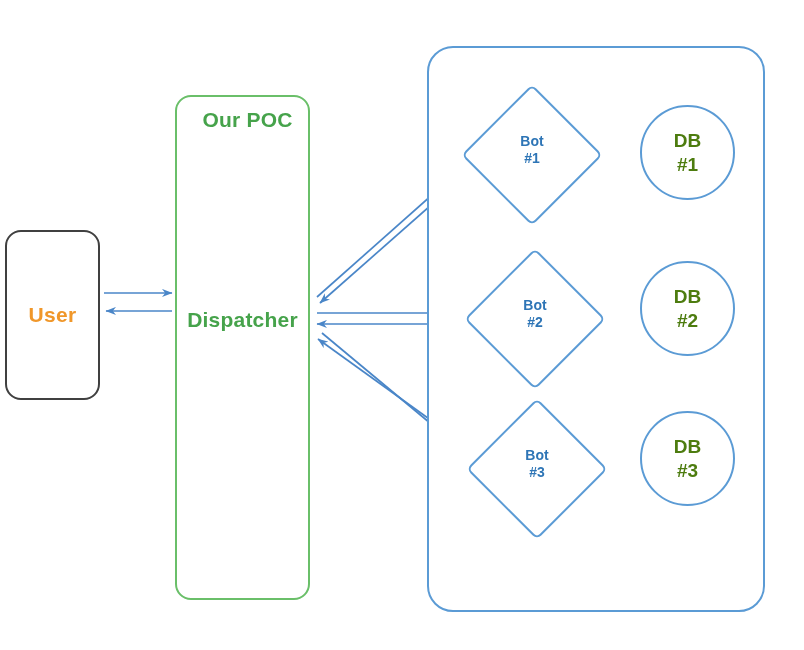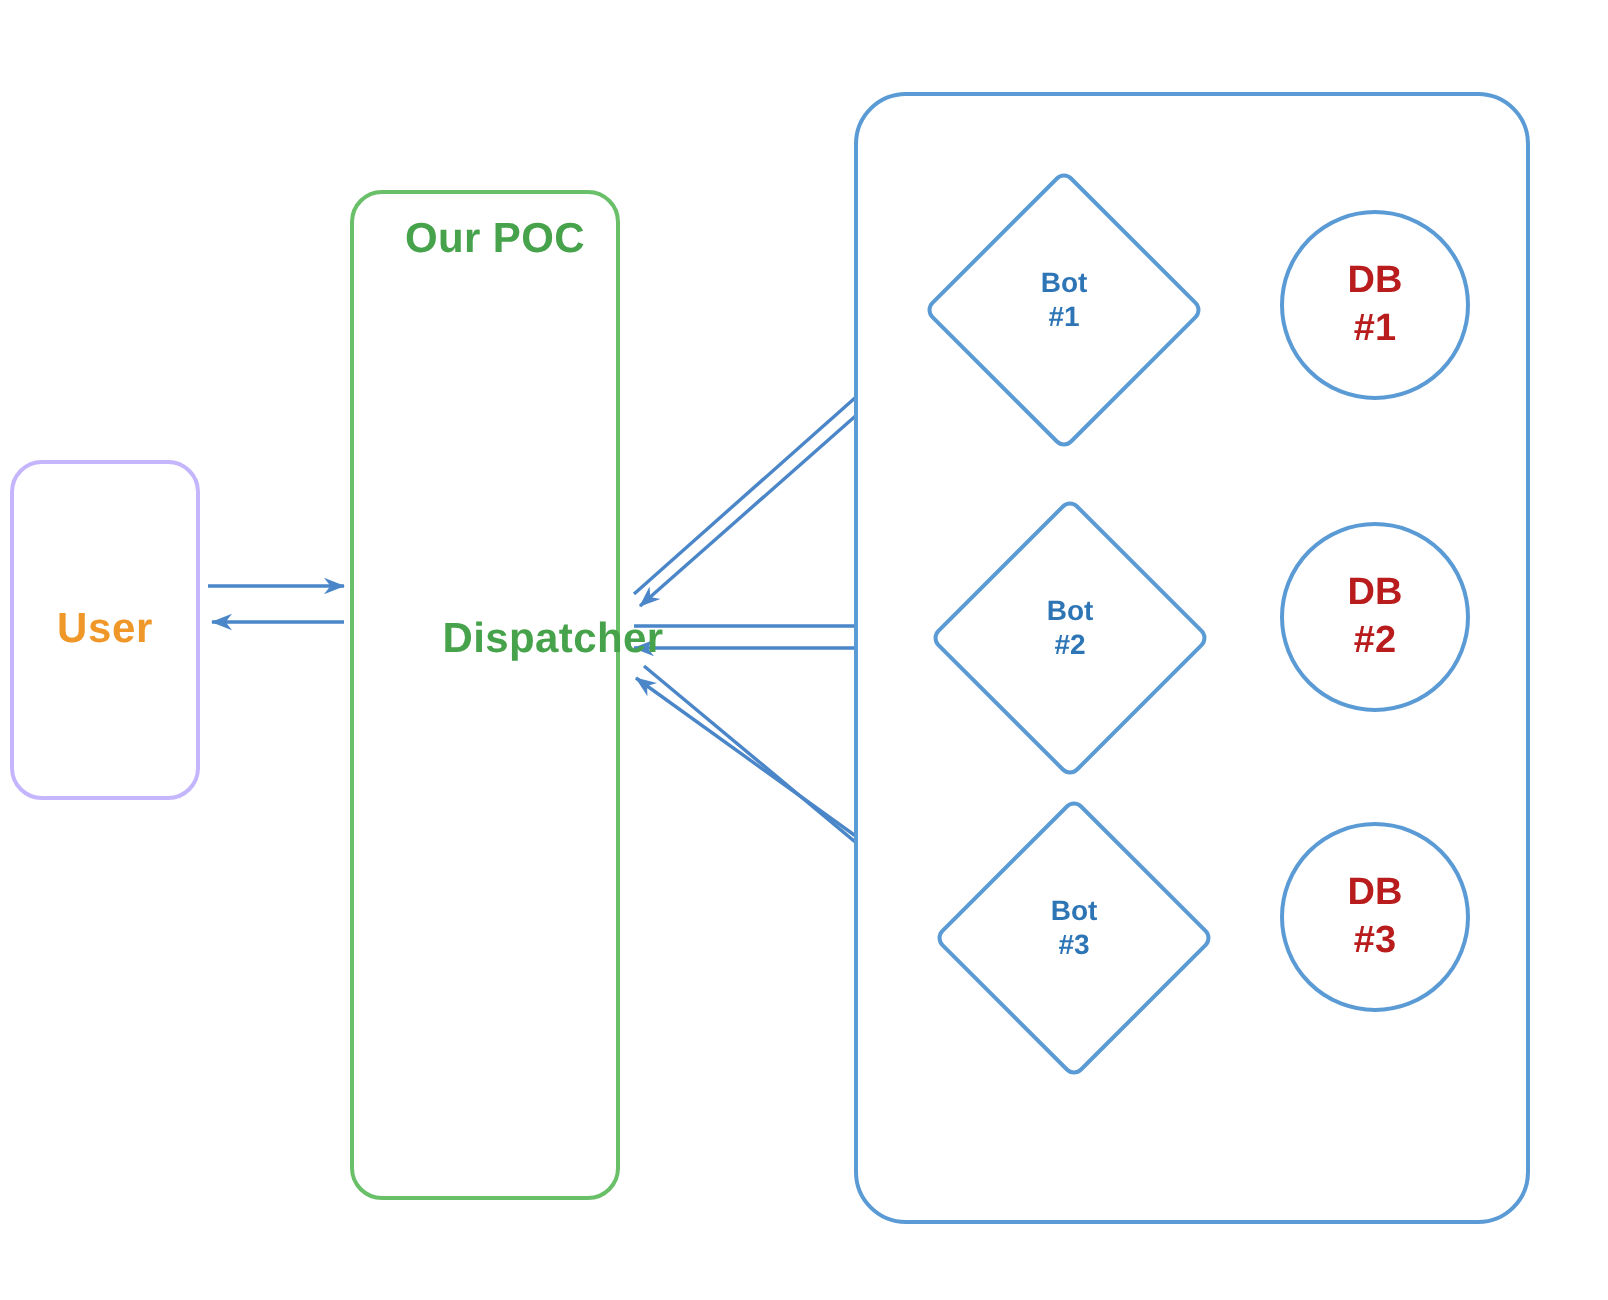--- a/index.html
+++ b/index.html
@@ -27,21 +27,21 @@
     pointer-events: none;
   }
 
   
   .user-box {
     position: absolute;
     left: 5px;
     top: 230px;
     width: 95px;
     height: 170px;
-    border: 2px solid #c4b5fd;
+    border: 2px solid #404040;
     border-radius: 16px;
     background: #ffffff;
     box-sizing: border-box;
     display: flex;
     align-items: center;
     justify-content: center;
   }
   .user-label {
     color: #F0972A;
     font-size: 21px;
@@ -75,21 +75,20 @@
   .dispatcher-label {
     position: absolute;
     left: 175px;
     top: 308px;
     width: 135px;
     text-align: center;
     color: #46A34B;
     font-size: 21px;
     font-weight: bold;
     letter-spacing: 0.2px;
-    margin-left: 34px;
   }
 
   
   .services-box {
     position: absolute;
     left: 427px;
     top: 46px;
     width: 338px;
     height: 566px;
     border: 2px solid #5B9BD5;
@@ -127,21 +126,21 @@
     height: 95px;
     border: 2px solid #5B9BD5;
     border-radius: 50%;
     background: #ffffff;
     box-sizing: border-box;
     display: flex;
     align-items: center;
     justify-content: center;
   }
   .db-label {
-    color: #b91c1c;
+    color: #4d7c0f;
     font-size: 19px;
     font-weight: bold;
     line-height: 1.22;
     text-align: center;
   }
 </style>
 </head>
 <body>
 
 <div id="canvas">

